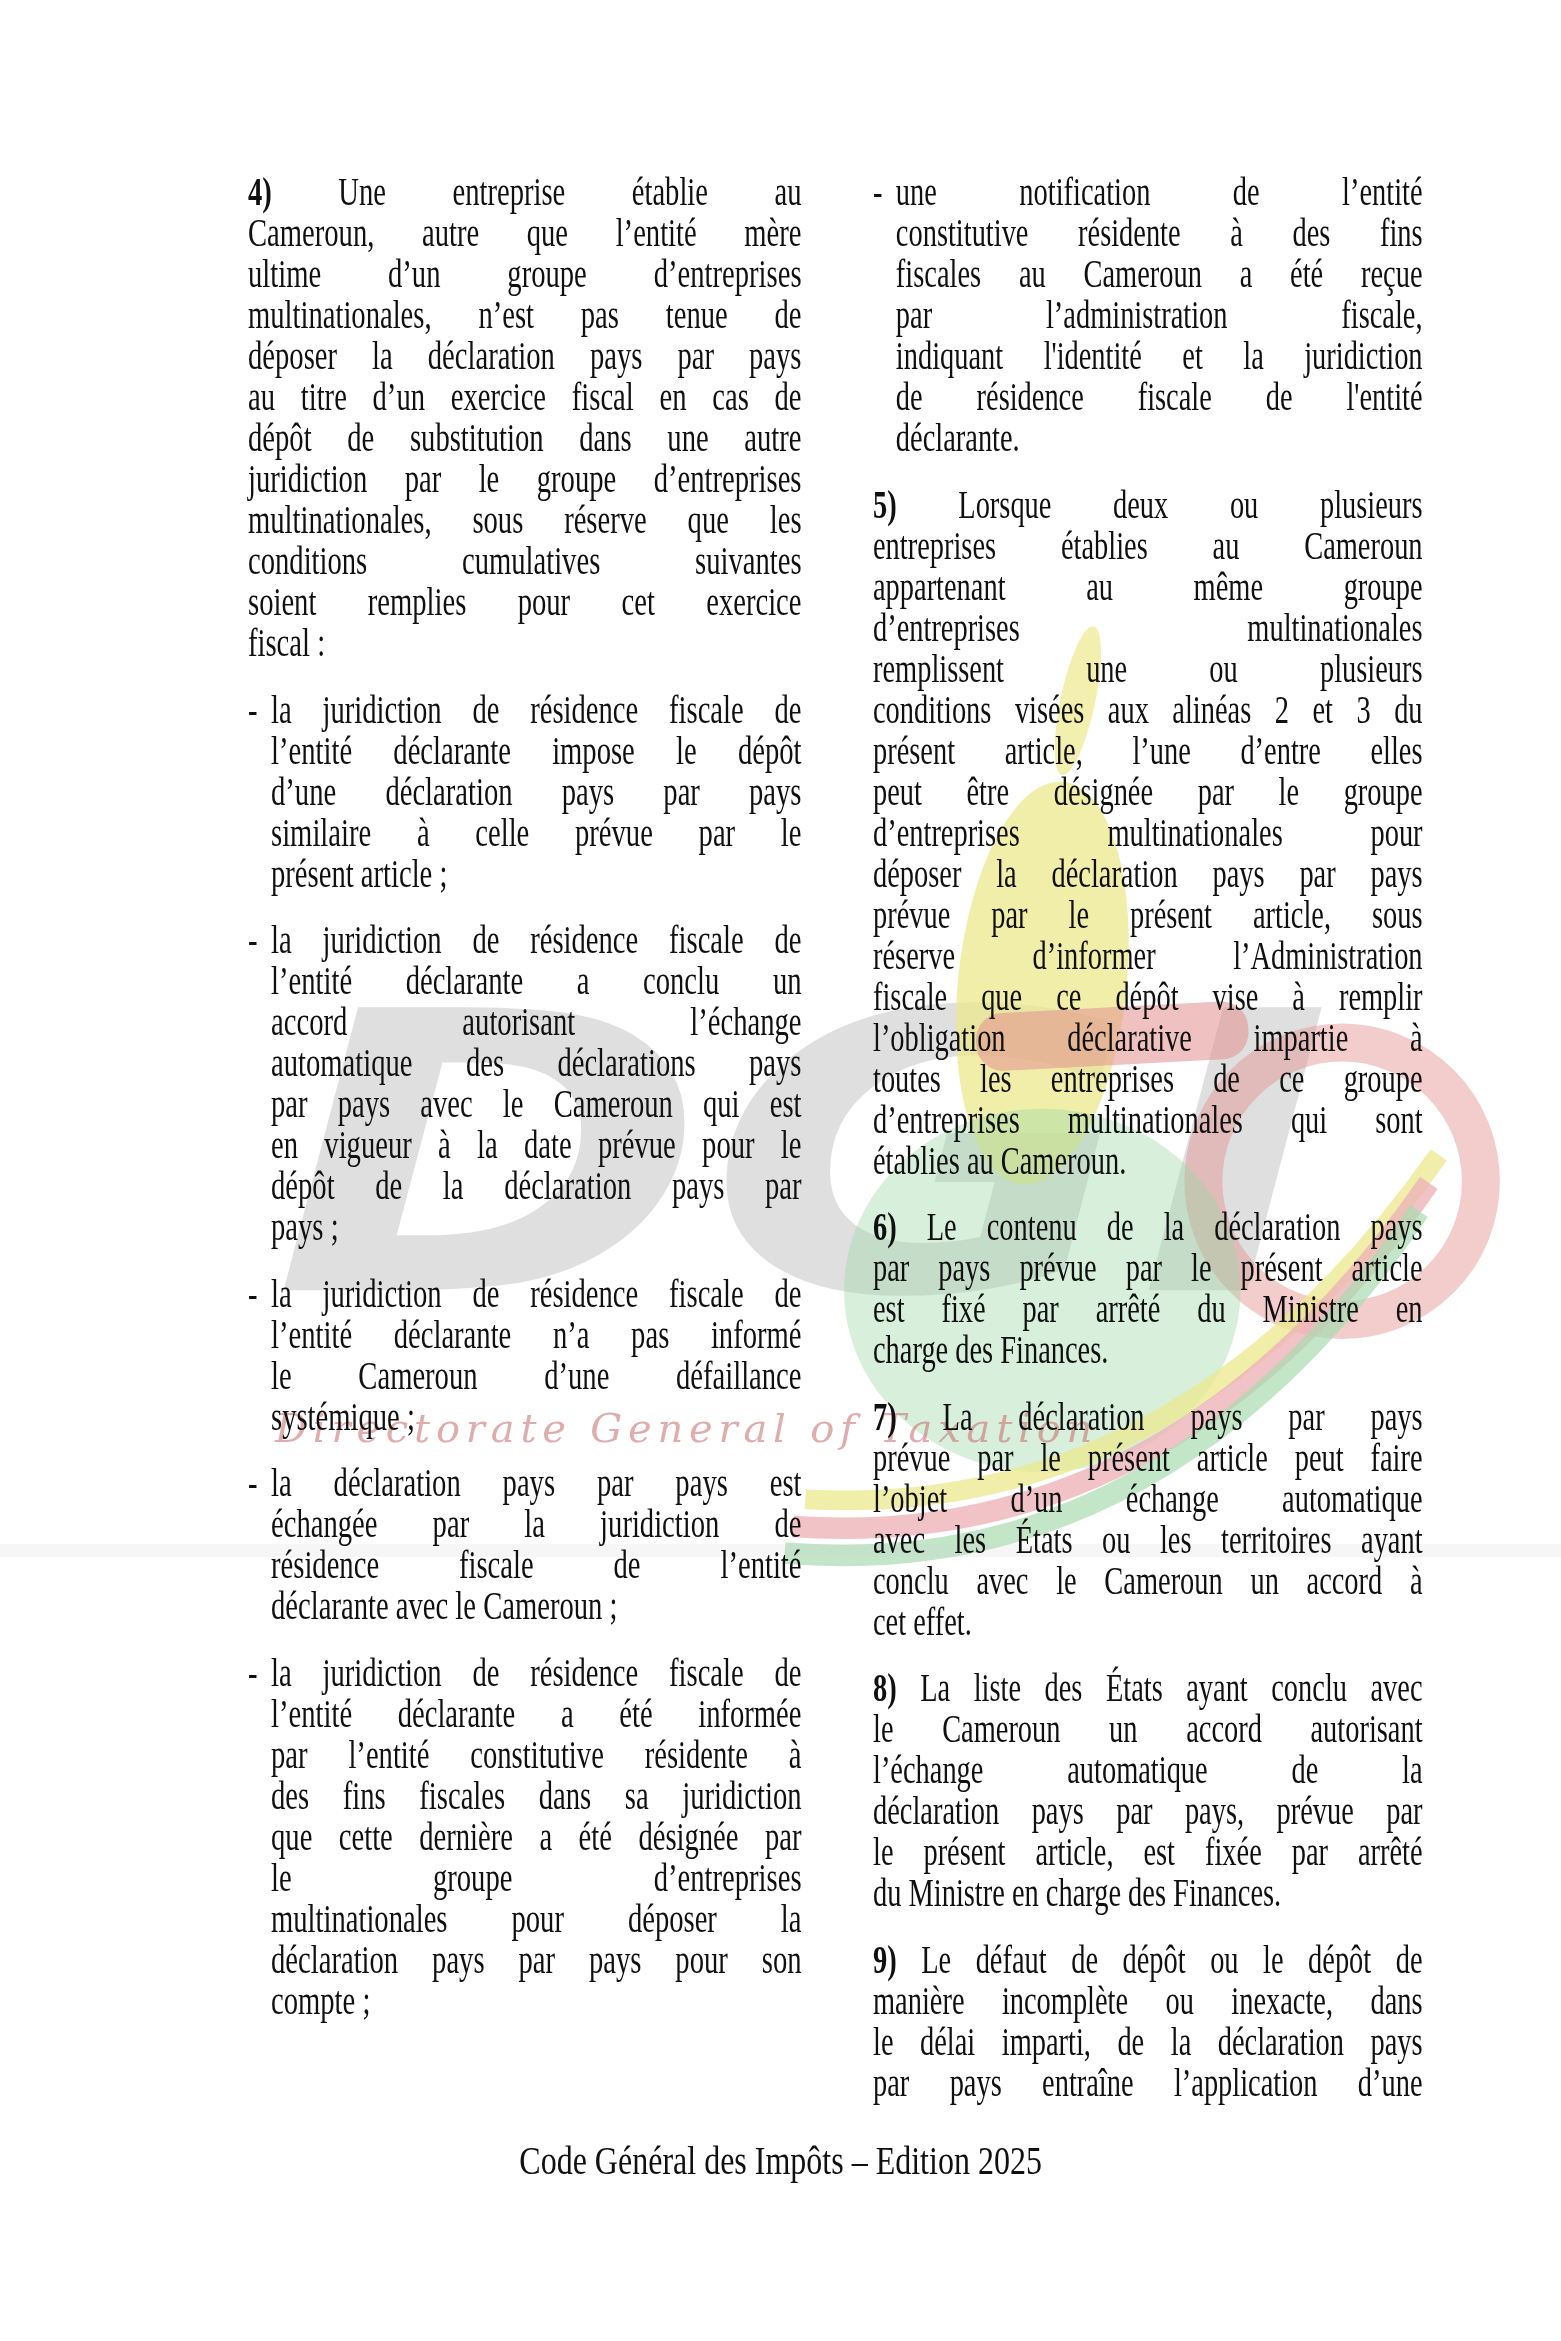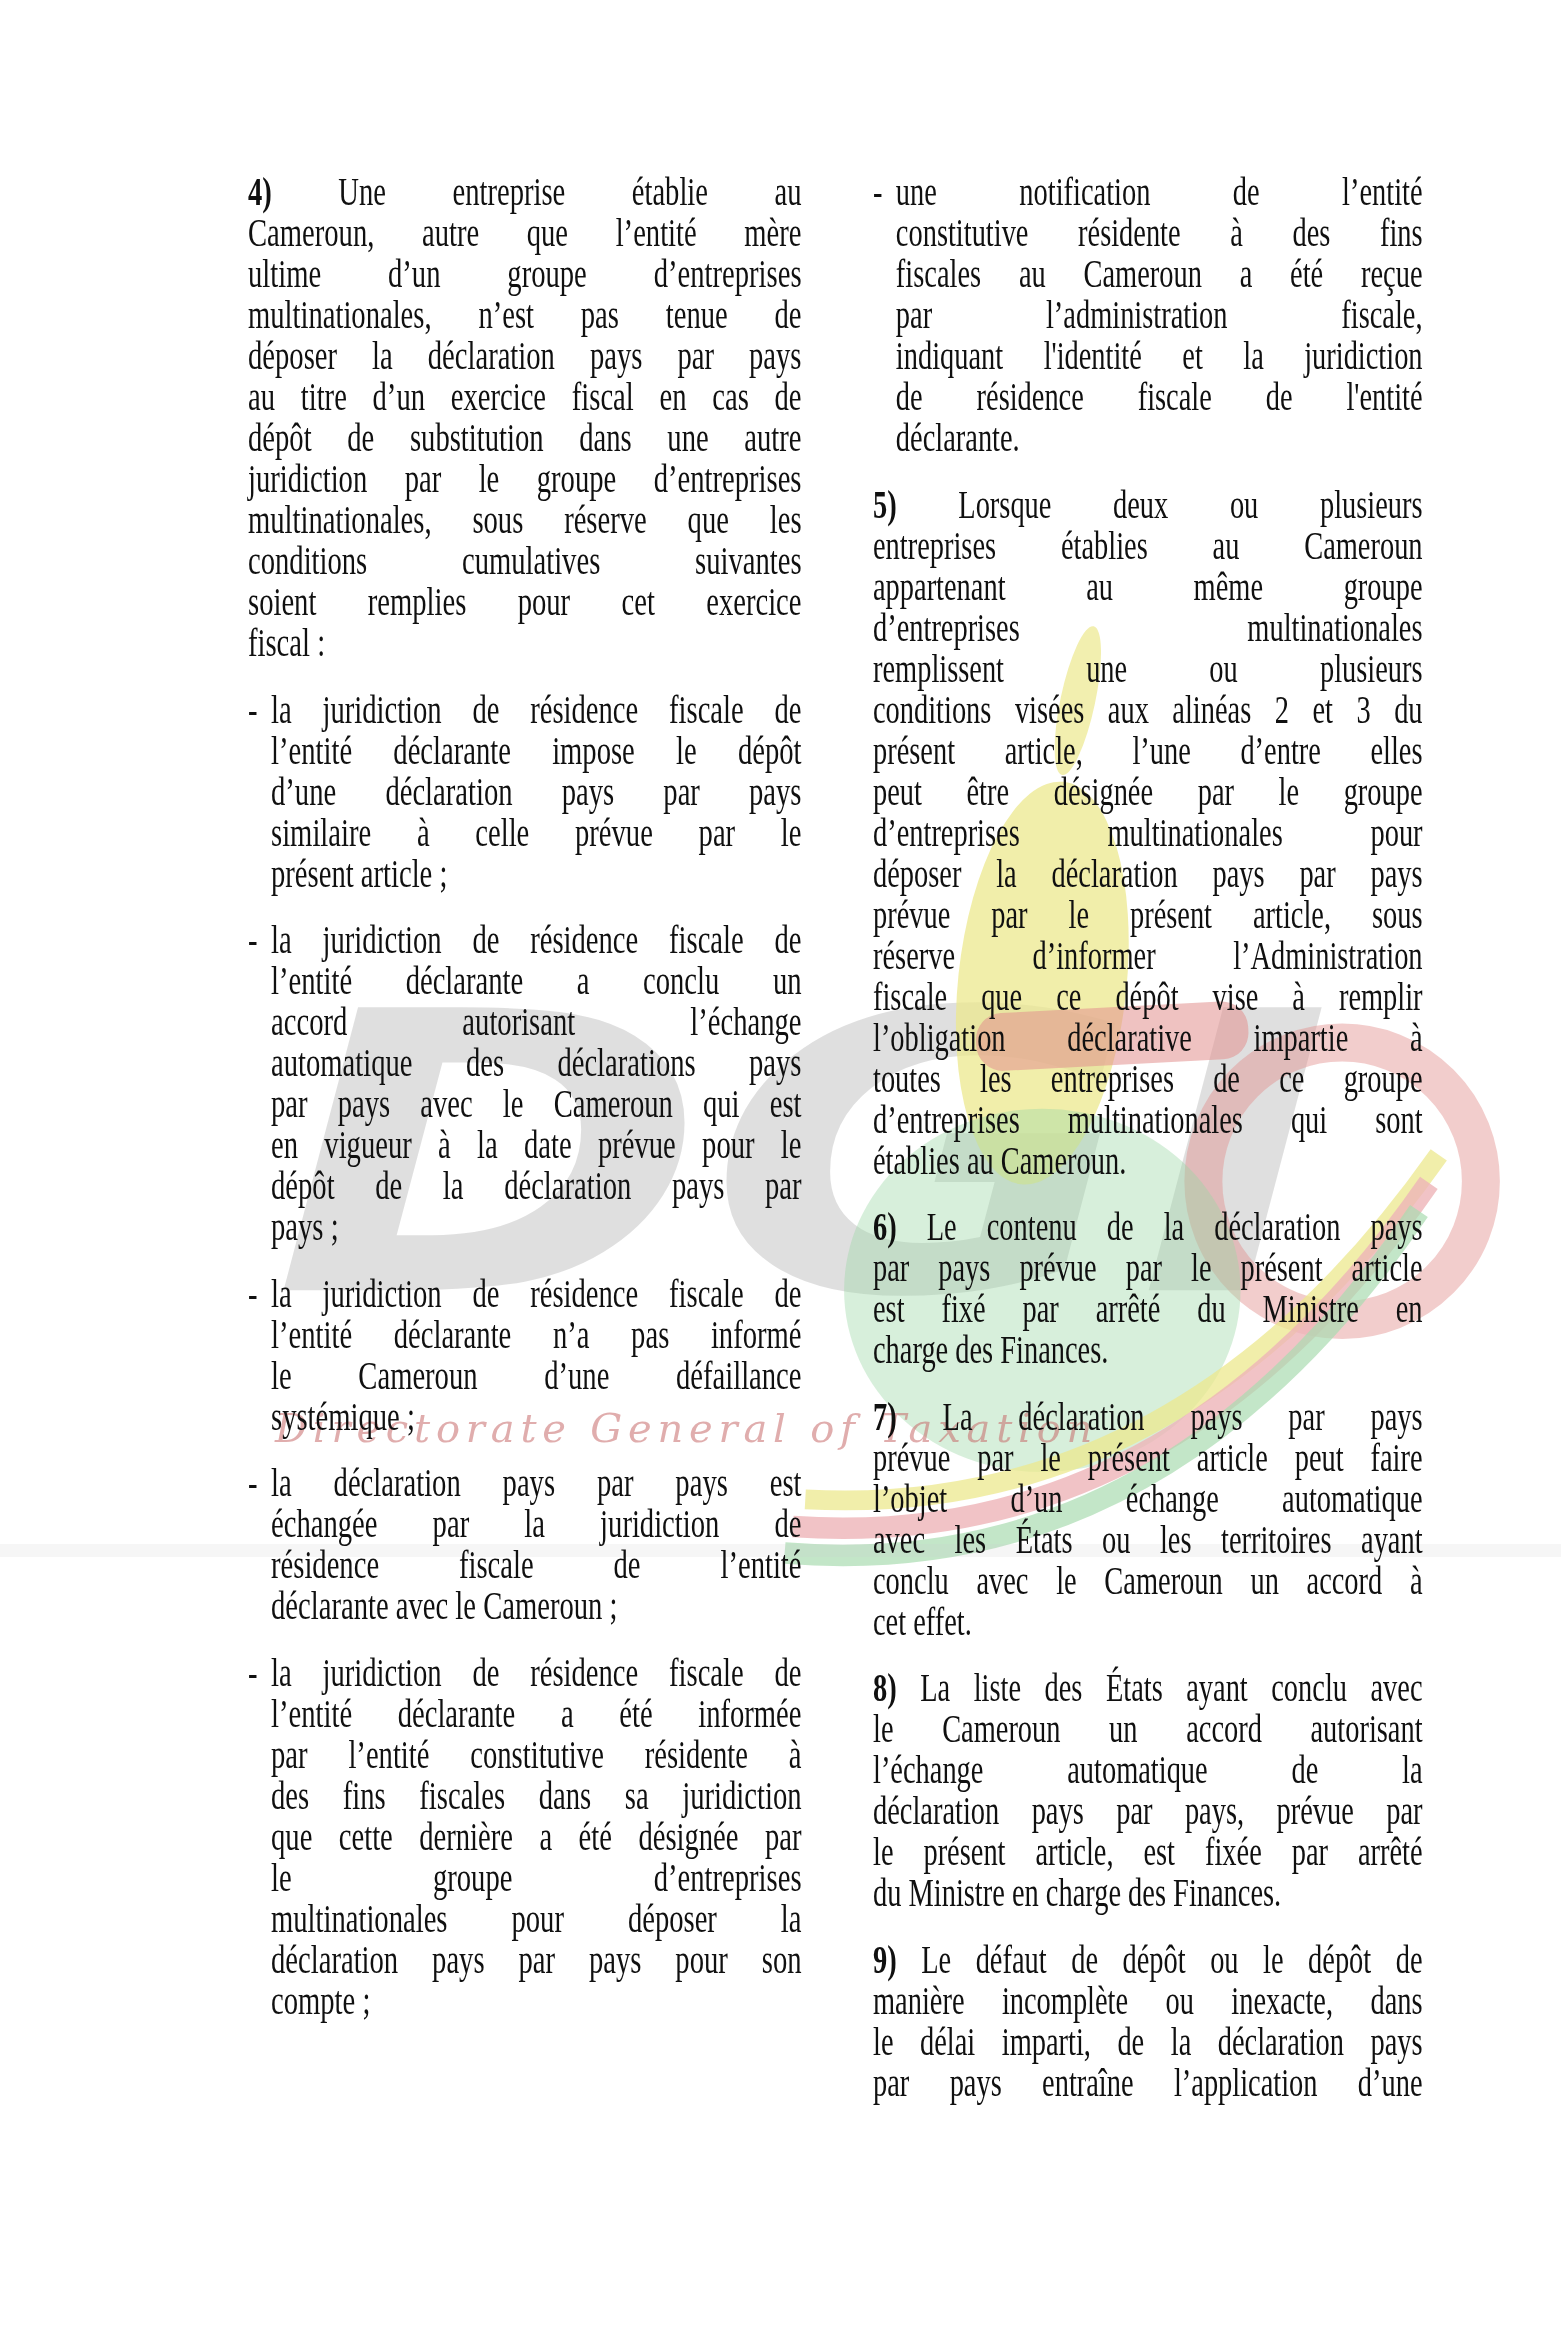--- a/index.html
+++ b/index.html
@@ -177,15 +177,18 @@
         <div class="tline lastline">du Ministre en charge des Finances.</div>
       </div>
       <div class="para">
         <div class="tline"><span class="b">9)</span> Le défaut de dépôt ou le dépôt de</div>
         <div class="tline">manière incomplète ou inexacte, dans</div>
         <div class="tline">le délai imparti, de la déclaration pays</div>
         <div class="tline">par pays entraîne l’application d’une</div>
       </div>
     </div>
 
+  <div id="footer-title" class="footer-line">
+    <span>Code Général des Impôts – Edition 2025</span>
+  </div>
 
 </div>
 
 
 </body></html>

